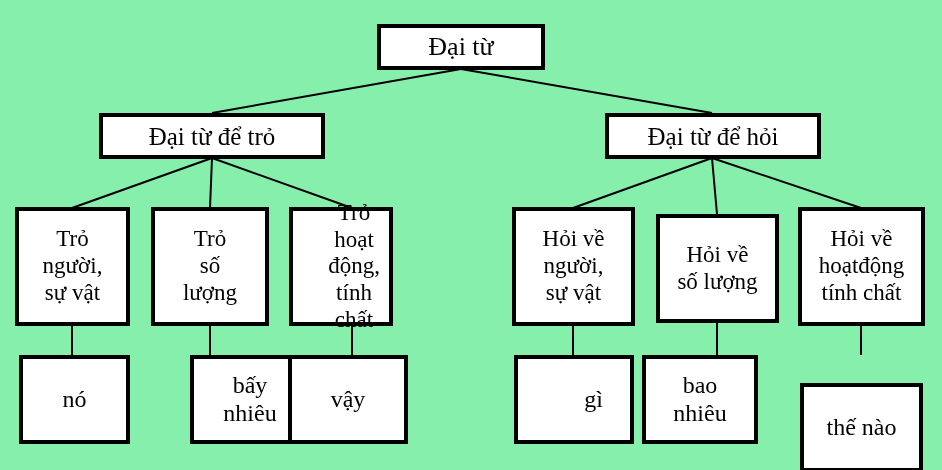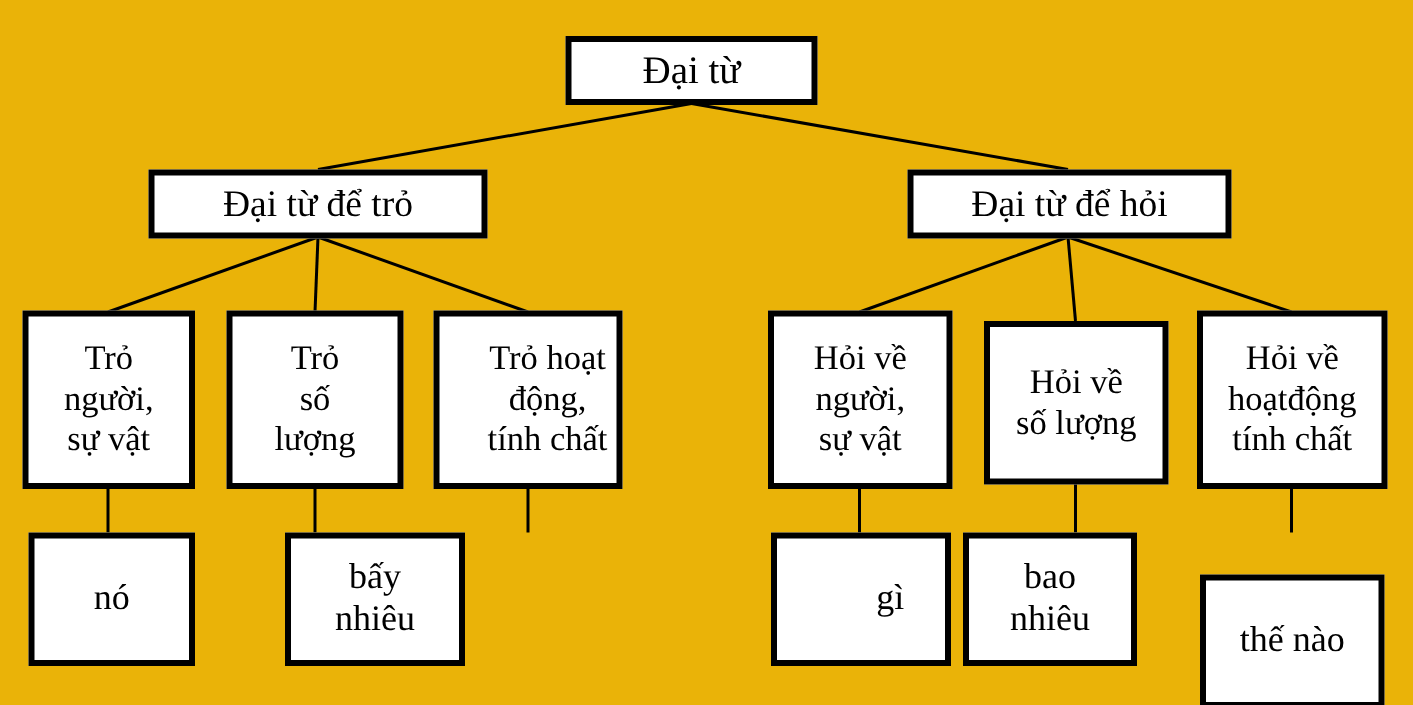--- a/index.html
+++ b/index.html
@@ -4,21 +4,21 @@
 <style>
   html, body {
     margin: 0;
     padding: 0;
     background: #ffffff;
   }
   #diagram-root {
     position: relative;
     width: 942px;
     height: 470px;
-    background: #eab308;
+    background: #86efac;
     font-family: "Liberation Serif", "DejaVu Serif", serif;
     overflow: hidden;
   }
   #edges {
     position: absolute;
     left: 0;
     top: 0;
     width: 942px;
     height: 470px;
     pointer-events: none;
@@ -88,21 +88,21 @@
   <div class="node lvl-3" style="left:15px; top:207px; width:115px; height:119px;">
     <span class="lines">Trỏ
 người,
 sự vật</span>
   </div>
   <div class="node lvl-3" style="left:151px; top:207px; width:118px; height:119px;">
     <span class="lines">Trỏ
 số
 lượng</span>
   </div>
-  <div class="node lvl-3" style="left:289px; top:207px; width:126px; height:119px;padding-left:26px;">
+  <div class="node lvl-3" style="left:289px; top:207px; width:104px; height:119px;padding-left:26px;">
     <span class="lines">Trỏ hoạt
 động,
 tính chất</span>
   </div>
 
   <div class="node lvl-3" style="left:512px; top:207px; width:123px; height:119px;">
     <span class="lines">Hỏi về
 người,
 sự vật</span>
   </div>
@@ -116,20 +116,23 @@
 tính chất</span>
   </div>
 
   <div class="node lvl-4" style="left:19px; top:355px; width:111px; height:89px;">
     <span class="lines">nó</span>
   </div>
   <div class="node lvl-4" style="left:150px; top:355px; width:120px; height:89px;margin-left:40px;">
     <span class="lines">bấy
 nhiêu</span>
   </div>
+  <div class="node lvl-4" style="left:288px; top:355px; width:120px; height:89px;">
+    <span class="lines">vậy</span>
+  </div>
 
   <div class="node lvl-4" style="left:514px; top:355px; width:120px; height:89px;padding-left:39px;">
     <span class="lines">gì</span>
   </div>
   <div class="node lvl-4" style="left:642px; top:355px; width:116px; height:89px;">
     <span class="lines">bao
 nhiêu</span>
   </div>
   <div class="node lvl-4" style="left:800px; top:355px; width:123px; height:89px;margin-top:28px;">
     <span class="lines">thế nào</span>

